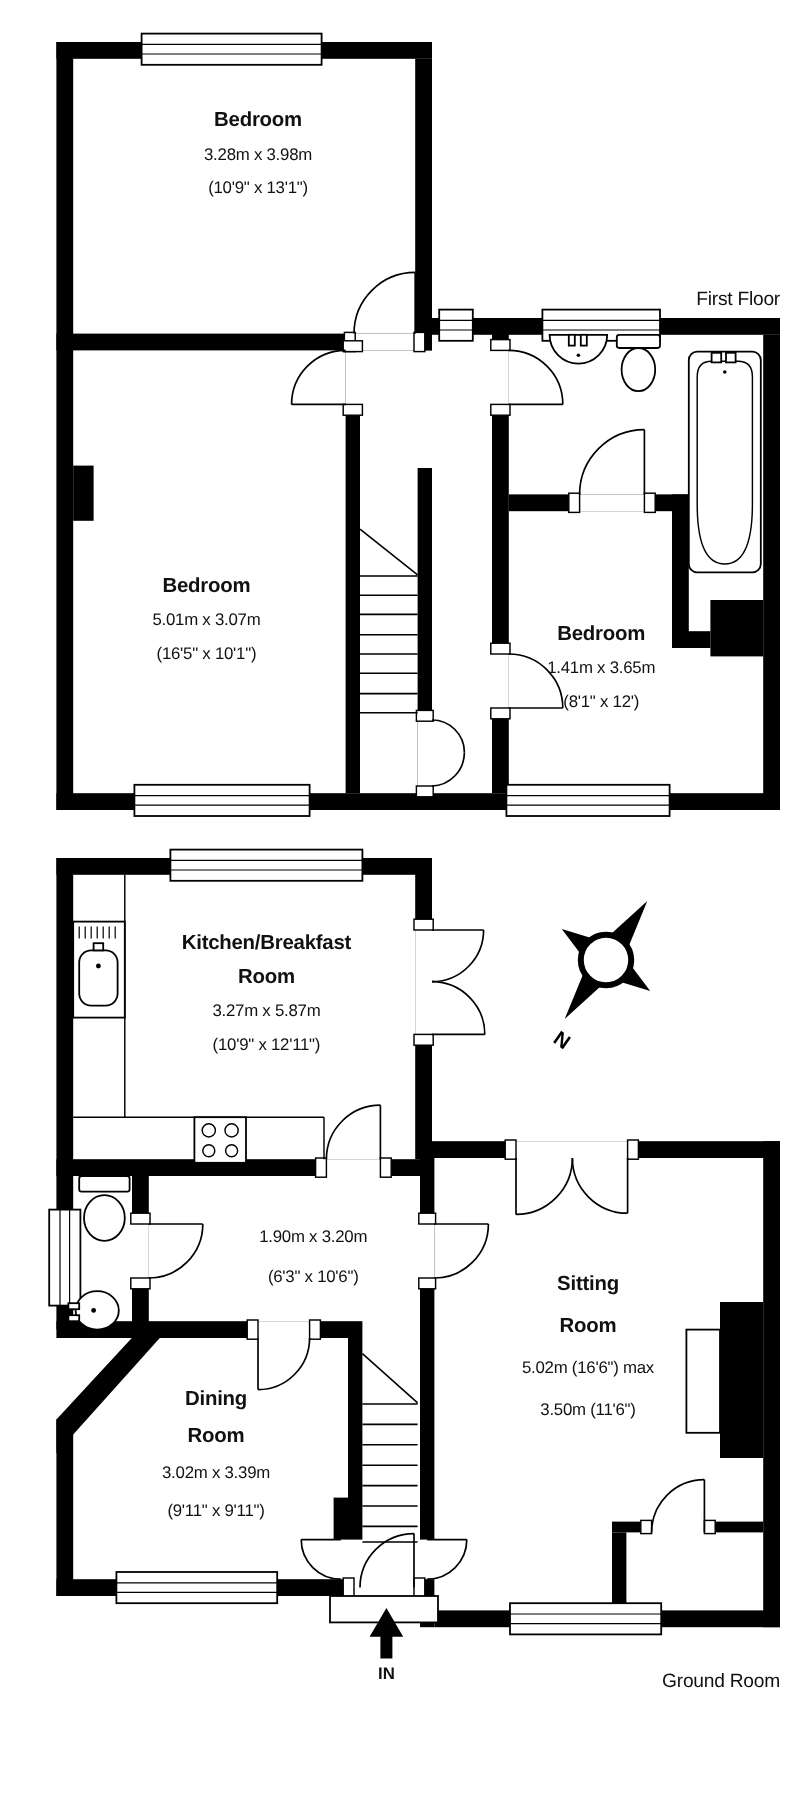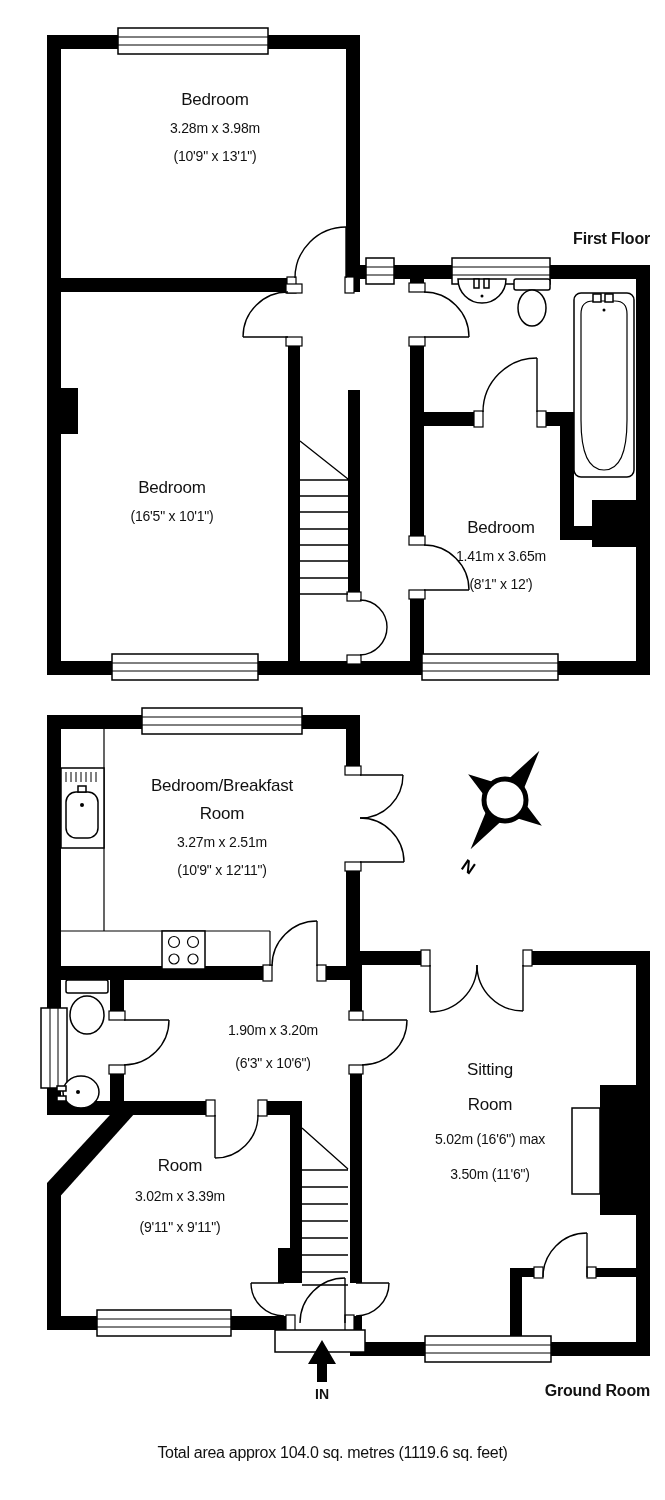--- a/index.html
+++ b/index.html
@@ -1,27 +1,27 @@
 <!DOCTYPE html>
 <html><head>
 <meta charset="utf-8">
 <style>
   html,body{margin:0;padding:0;background:#fff;}
   .stage{position:relative;width:665px;height:1500px;background:#ffffff;
          font-family:"Liberation Sans",sans-serif;color:#111;overflow:hidden;}
   svg{position:absolute;left:0;top:0;}
   .room-label{position:absolute;text-align:center;letter-spacing:-0.2px;}
   .room-label span{display:block;}
-  .rn{font-weight:normal;font-size:17px;}
+  .rn{font-weight:bold;font-size:17px;}
   .rd{font-size:14px;}
   .lh28 span{line-height:28px;}
   .lh31 span{line-height:31px;}
   .lh33 span{line-height:33px;}
   .lh35 span{line-height:35px;}
-  .floor-label{position:absolute;font-weight:bold;font-size:16px;letter-spacing:-0.2px;}
+  .floor-label{position:absolute;font-weight:normal;font-size:16px;letter-spacing:-0.2px;margin-top:11px;}
   .in-label{position:absolute;font-weight:bold;font-size:14px;text-align:center;}
   .total-label{position:absolute;font-size:16px;text-align:center;letter-spacing:-0.3px;}
   .wall{fill:#000;stroke:none;}
   .gap{fill:#fff;stroke:none;}
   .jamb{fill:#fff;stroke:#000;stroke-width:1.2;}
   .arc{fill:none;stroke:#000;stroke-width:1.4;}
   .leaf{stroke:#000;stroke-width:1.4;}
   .win{fill:#fff;stroke:#000;stroke-width:1.5;}
   .winline{stroke:#000;stroke-width:1;fill:none;}
   .fix{fill:#fff;stroke:#000;stroke-width:1.5;}
@@ -314,53 +314,54 @@
 <div class="room-label lh28" style="left:90px;top:86px;width:250px;">
   <span class="rn">Bedroom</span>
   <span class="rd">3.28m x 3.98m</span>
   <span class="rd">(10'9" x 13'1")</span>
 </div>
 
 <div class="floor-label" style="left:470px;top:230px;width:180px;text-align:right;">First Floor</div>
 
 <div class="room-label lh28" style="left:47px;top:474px;width:250px;">
   <span class="rn">Bedroom</span>
+  <span class="rd">5.01m x 3.07m</span>
   <span class="rd">(16'5" x 10'1")</span>
 </div>
 
 <div class="room-label lh28" style="left:376px;top:514px;width:250px;">
   <span class="rn">Bedroom</span>
   <span class="rd">1.41m x 3.65m</span>
   <span class="rd">(8'1" x 12')</span>
 </div>
 
 <div class="room-label lh28" style="left:97px;top:772px;width:250px;">
-  <span class="rn">Bedroom/Breakfast</span>
+  <span class="rn">Kitchen/Breakfast</span>
   <span class="rn">Room</span>
-  <span class="rd">3.27m x 2.51m</span>
+  <span class="rd">3.27m x 5.87m</span>
   <span class="rd">(10'9" x 12'11")</span>
 </div>
 
-<div class="room-label lh33" style="left:148px;top:1014px;width:250px;">
+<div class="room-label lh33" style="left:136px;top:1014px;width:250px;">
   <span class="rd">1.90m x 3.20m</span>
   <span class="rd">(6'3" x 10'6")</span>
 </div>
 
 <div class="room-label lh35" style="left:365px;top:1052px;width:250px;">
   <span class="rn">Sitting</span>
   <span class="rn">Room</span>
   <span class="rd">5.02m (16'6") max</span>
   <span class="rd">3.50m (11'6")</span>
 </div>
 
 <div class="room-label lh31" style="left:55px;top:1150px;width:250px;">
+  <span class="rn">Dining</span>
   <span class="rn">Room</span>
   <span class="rd">3.02m x 3.39m</span>
   <span class="rd">(9'11" x 9'11")</span>
 </div>
 
 <div class="in-label" style="left:292px;top:1386px;width:60px;">IN</div>
 
 <div class="floor-label" style="left:455px;top:1382px;width:195px;text-align:right;">Ground Room</div>
 
-<div class="total-label" style="left:0;top:1444px;width:665px;">Total area approx 104.0 sq. metres (1119.6 sq. feet)</div>
 
 </div>
 
 </body></html>

